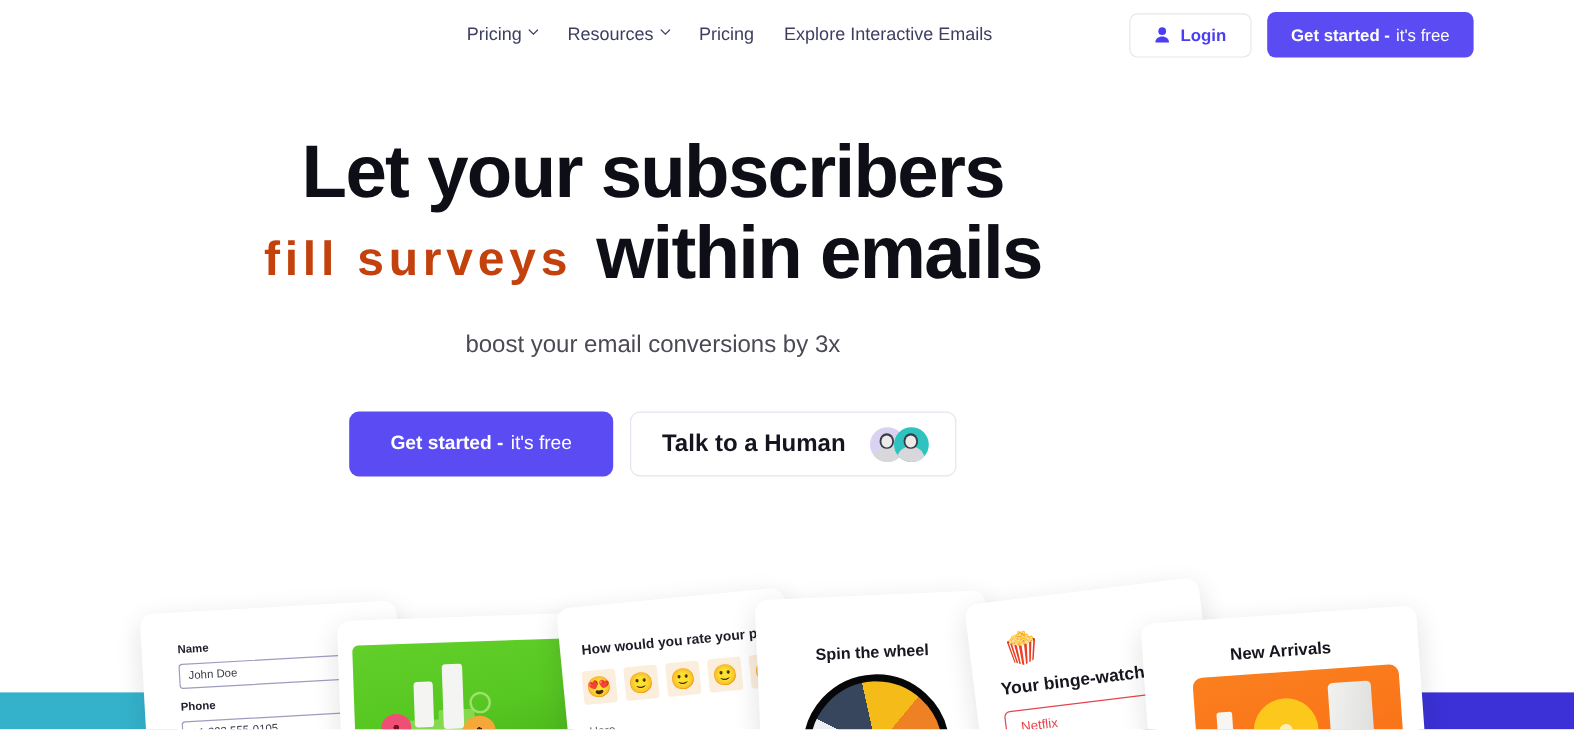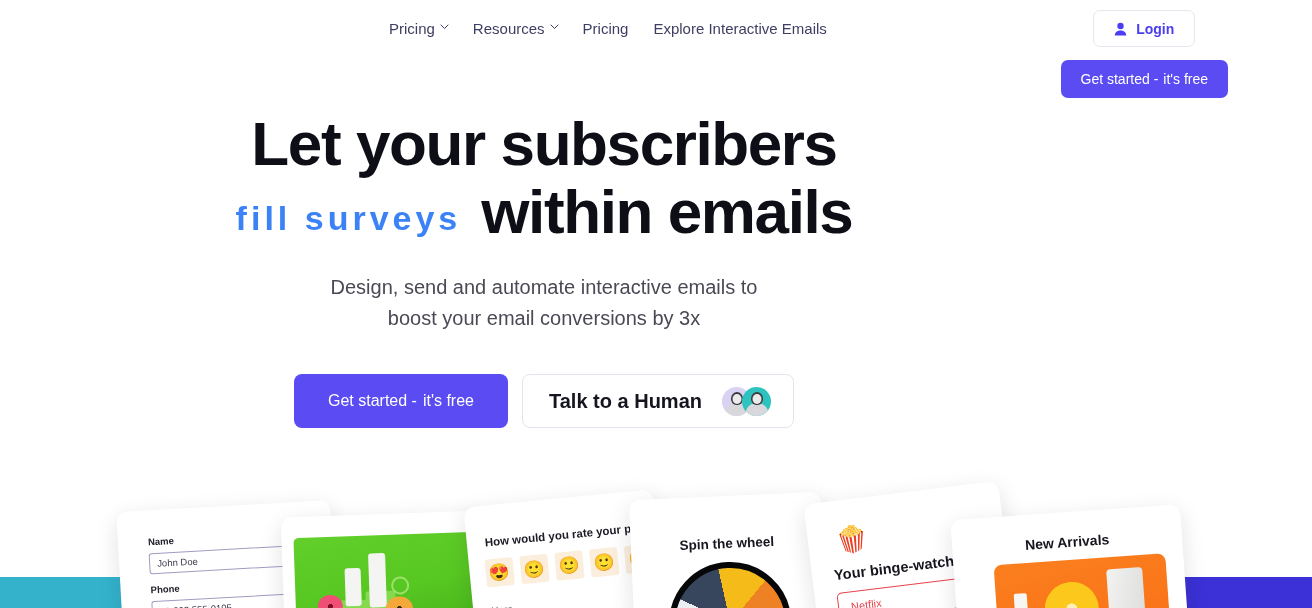--- a/index.html
+++ b/index.html
@@ -47,50 +47,50 @@
     display: flex; align-items: center; gap: 5px;
     font-size: 15px; color: #3e3e63; cursor: pointer; white-space: nowrap;
   }
   .chev {
     width: 8px; height: 8px; position: relative; top: -1px;
   }
   .chev svg { display:block; }
 
   .hdr-actions {
     position: absolute; right: 84px; top: 10px;
-    display: flex; align-items: center; gap: 13px; flex-direction: column;
+    display: flex; align-items: center; gap: 13px;
   }
   .btn-login {
     display: flex; align-items: center; gap: 9px;
     height: 37px; padding: 0 20px;
     border: 1px solid #e6e6ef; border-radius: 7px; background: #fff;
     font-size: 14px; color: #4b3df2; font-weight: 600; cursor: pointer;
   }
   .user-ico { width: 13px; height: 14px; }
   .btn-cta-sm {
     height: 38px; padding: 0 20px; border-radius: 7px;
     background: #5a4bf2; color: #fff; border: none; cursor: pointer;
     font-size: 14px; display: flex; align-items: center; white-space: nowrap;
   }
-  .b { font-weight: 400; }
+  .b { font-weight: 700; }
   .n { font-weight: 400; }
 
   
   .hero { position: absolute; top: 110px; left: 0; width: 1088px; text-align: center; z-index: 20; }
   .h-line1 {
     font-size: 62px; font-weight: 700; color: #0e0e17;
     letter-spacing: -1.4px; line-height: 1.1;
   }
   .h-line2 {
     font-size: 62px; font-weight: 700; color: #0e0e17;
     letter-spacing: -1.4px; line-height: 1.1;
     display: flex; align-items: baseline; justify-content: center; gap: 20px;
   }
   .h-rotate {
-    color: #3b82f6; letter-spacing: 4px; font-size: 34px; font-weight: 700;
+    color: #c2410c; letter-spacing: 4px; font-size: 40px; font-weight: 700;
     position: relative; top: -3px;
   }
   .hero-sub {
     margin-top: 26px;
     font-size: 20px; color: #4a4a55; line-height: 1.55; font-weight: 400;
   }
   .hero-ctas {
     margin-top: 40px; display: flex; justify-content: center; align-items: center; gap: 14px;
   }
   .btn-cta-lg {
@@ -294,21 +294,20 @@
     </div>
   </div>
 
   <div class="hero">
     <div class="h-line1">Let your subscribers</div>
     <div class="h-line2">
       <span class="h-rotate">fill surveys</span>
       <span>within emails</span>
     </div>
     <div class="hero-sub">
-      <div>Design, send and automate interactive emails to</div>
       <div>boost your email conversions by 3x</div>
     </div>
     <div class="hero-ctas">
       <button class="btn-cta-lg">
         <span class="b">Get started -</span>
         <span class="n" style="margin-left:6px">it's free</span>
       </button>
       <button class="btn-talk">
         <span>Talk to a Human</span>
         <span class="avatars">

